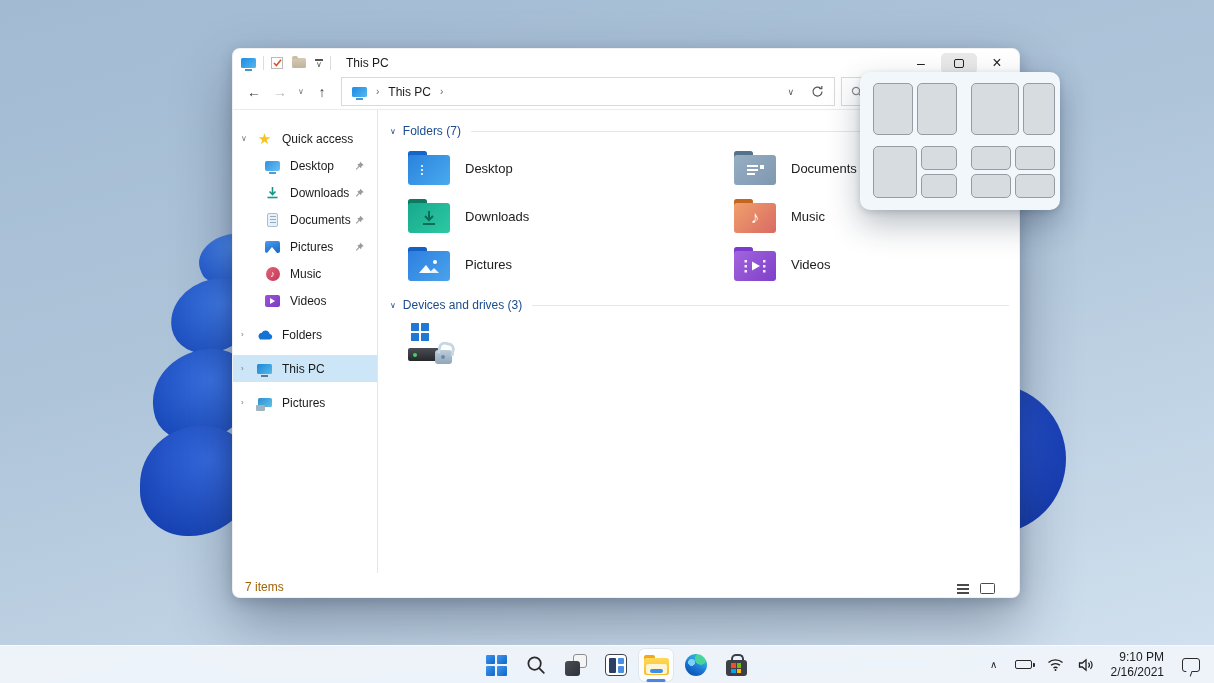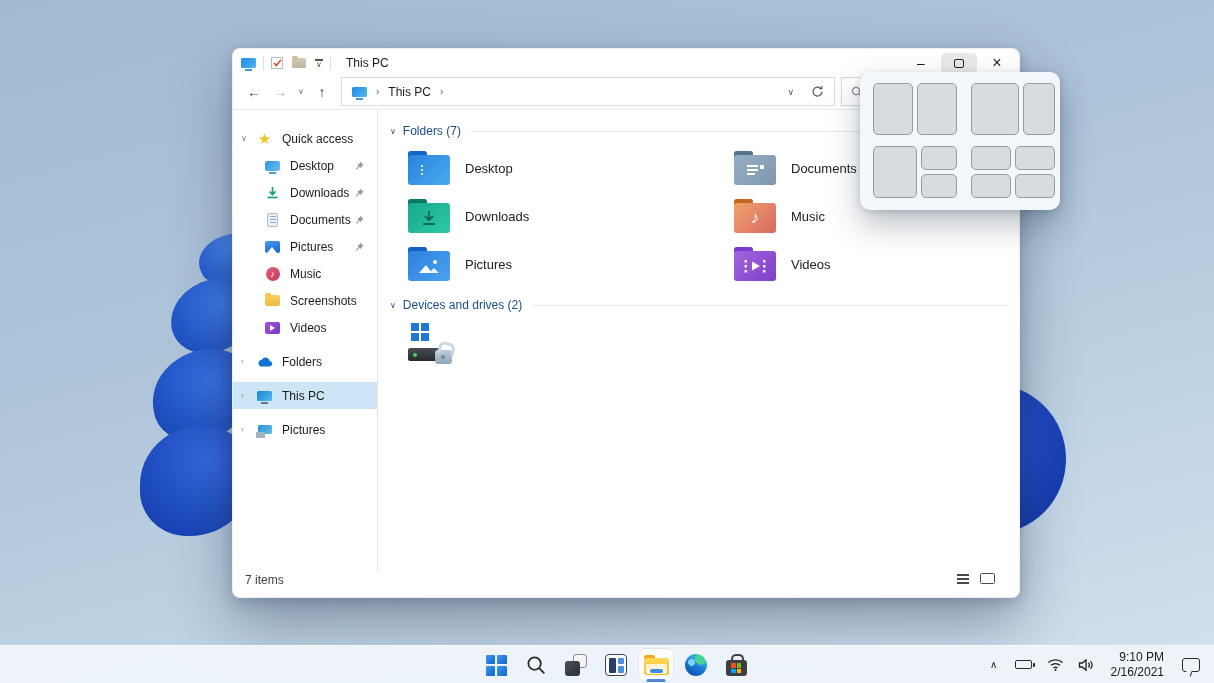--- a/index.html
+++ b/index.html
@@ -103,21 +103,21 @@
   .hdd{position:absolute;left:0;bottom:5px;width:31px;height:13px;background:linear-gradient(180deg,#4a4e54,#26282c);border-radius:2px}
   .hdd::after{content:"";position:absolute;left:5px;top:4.5px;width:4px;height:4px;border-radius:50%;background:#43d35c}
   .lock{position:absolute;right:6px;bottom:2px;width:17px;height:14px;background:linear-gradient(180deg,#bccdda,#8fa6ba);border-radius:3px}
   .lock::before{content:"";position:absolute;top:-8px;left:2.5px;width:11px;height:10px;border:3px solid #c6d6e2;border-bottom:none;border-radius:7px 7px 0 0;transform:rotate(12deg)}
   .lock::after{content:"";position:absolute;left:6px;top:5px;width:4px;height:4px;border-radius:50%;background:#6f8aa0}
   .dname{font-size:12.5px;color:#1b1b1b}
   .dbar{width:193px;height:12px;background:#e6e6e6;border:1px solid #d9d9d9;margin:3px 0 4px}
   .dfill{height:100%;background:#2f9fdb}
   .dusage{font-size:12px;color:#6f6f6f}
 
-  .statusbar{height:24px;flex:none;display:flex;align-items:flex-start;padding:0 24px 3px 12px;font-size:12px;color:#404040}
+  .statusbar{height:24px;flex:none;display:flex;align-items:flex-end;padding:0 24px 3px 12px;font-size:12px;color:#a16207}
   .view-btns{margin-left:auto;display:flex;gap:11px;align-items:center}
   .ic-list{width:12px;height:10px;background:repeating-linear-gradient(#4a4a4a 0 1.6px,transparent 1.6px 4px)}
   .ic-thumb{width:15px;height:11px;border:1.6px solid #4a4a4a;border-radius:1.5px}
 
   
   .snapfly{position:absolute;left:860px;top:72px;width:200px;height:138px;background:#f2f7fb;border-radius:10px;z-index:10;
     box-shadow:0 14px 32px rgba(20,35,60,.30),0 2px 6px rgba(20,35,60,.16);
     display:grid;grid-template-columns:84px 84px;grid-template-rows:52px 52px;gap:11px 14px;padding:11px 0 0 13px}
   .sgroup{display:flex;gap:4px}
   .cell{background:#d7dce1;border:1px solid #969ca3;border-radius:5px;flex:1}
@@ -285,26 +285,20 @@
             </svg>
         </div>
         <div class="srow child">
           <span class="sicon">
               <span class="i-music">♪</span>
             </span>
           <span>Music</span>
         </div>
         <div class="srow child">
           <span class="sicon">
-              <span class="i-folder-sm"></span>
-            </span>
-          <span>Screenshots</span>
-        </div>
-        <div class="srow child">
-          <span class="sicon">
               <span class="i-videos"></span>
             </span>
           <span>Videos</span>
         </div>
         <div class="srow grp">
           <span class="chev">›</span>
           <span class="sicon">
               <svg width="17" height="11" viewBox="0 0 17 11">
                 <path d="M4 10.5h9.3c1.6 0 2.9-1.2 2.9-2.7 0-1.4-1.1-2.5-2.5-2.7C13.3 2.9 11.6 1.5 9.6 1.5 8 1.5 6.6 2.4 5.9 3.8 4 3.9 2.5 5.4 2.5 7.2c0 .5.1 1 .3 1.4.7 1.2 1.2 1.9 1.2 1.9z" fill="#1273d4"></path>
               </svg>
@@ -407,21 +401,21 @@
                     <path d="M9 4.5l8 4.5-8 4.5z" fill="#fff"></path>
                   </svg>
             </span>
               </span>
             <span class="flabel">Videos</span>
           </div>
         </div>
 
         <div class="sec" style="margin-top:10px">
           <span class="chev">∨</span>
-          <span>Devices and drives (2)</span>
+          <span>Devices and drives (3)</span>
           <span class="line"></span>
         </div>
         <div class="drive">
           <span class="drive-icon">
             <span class="winflag">
                 <span></span>
                 <span></span>
                 <span></span>
                 <span></span>
               </span>

